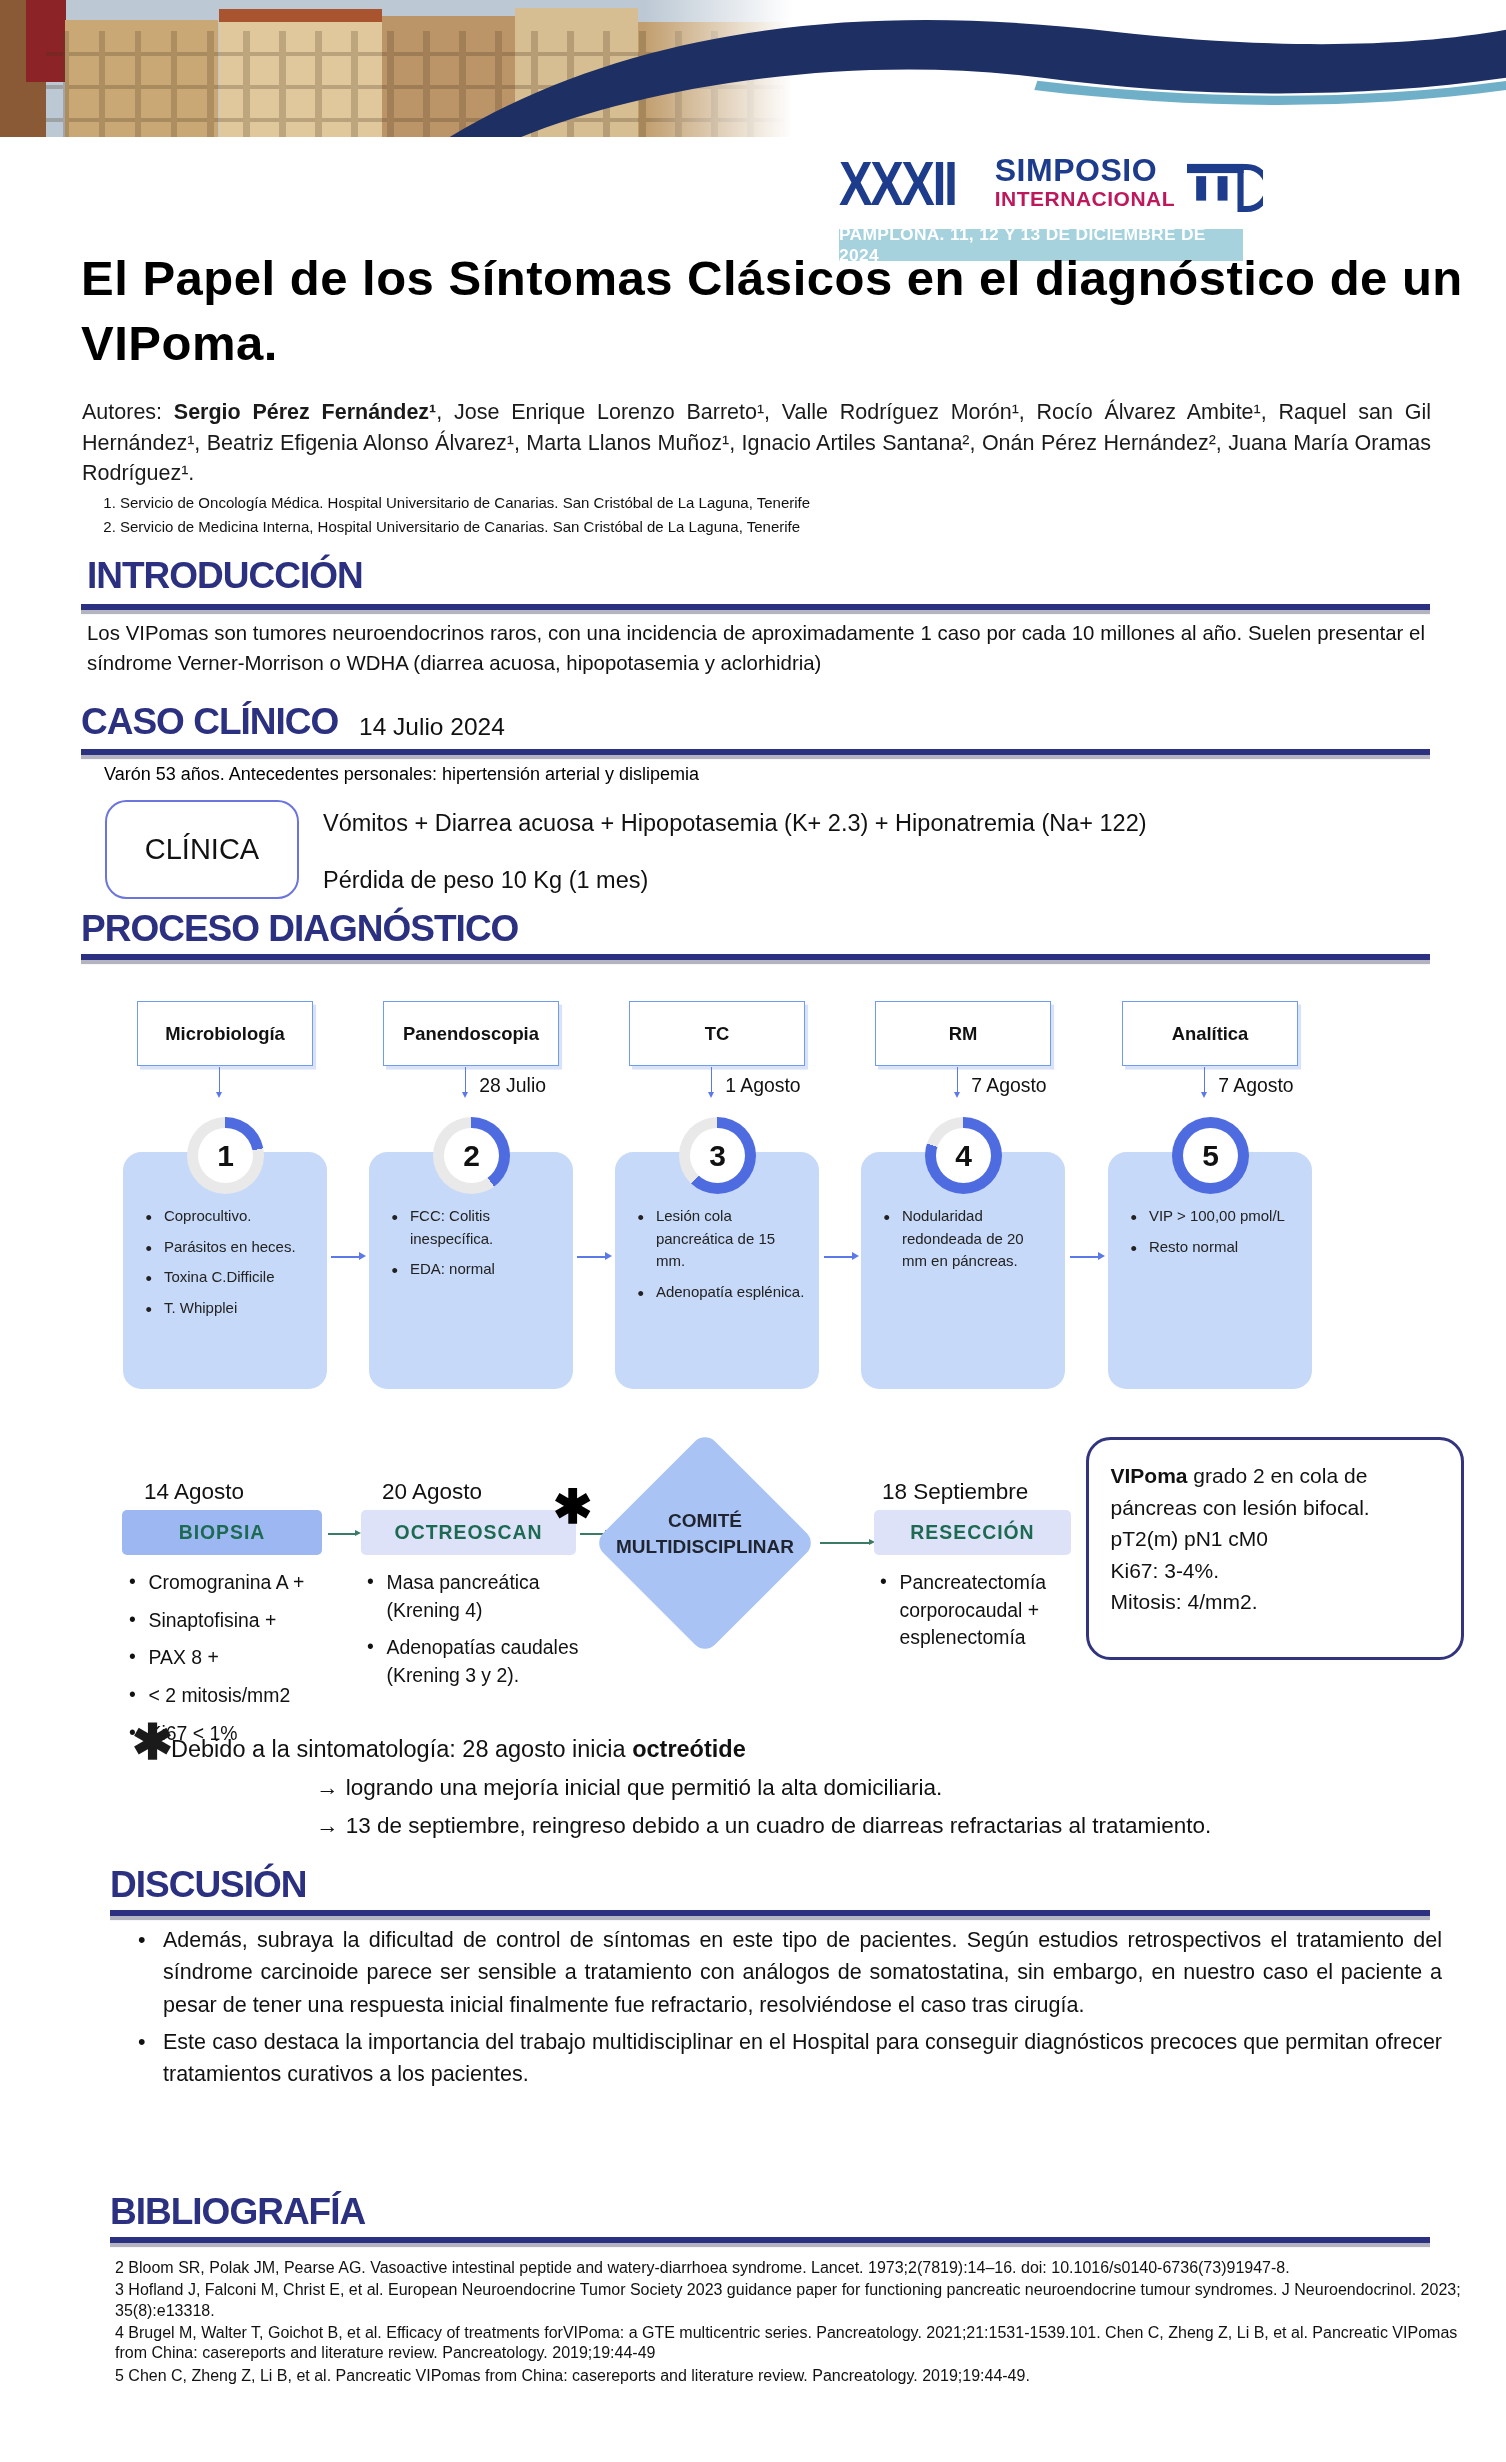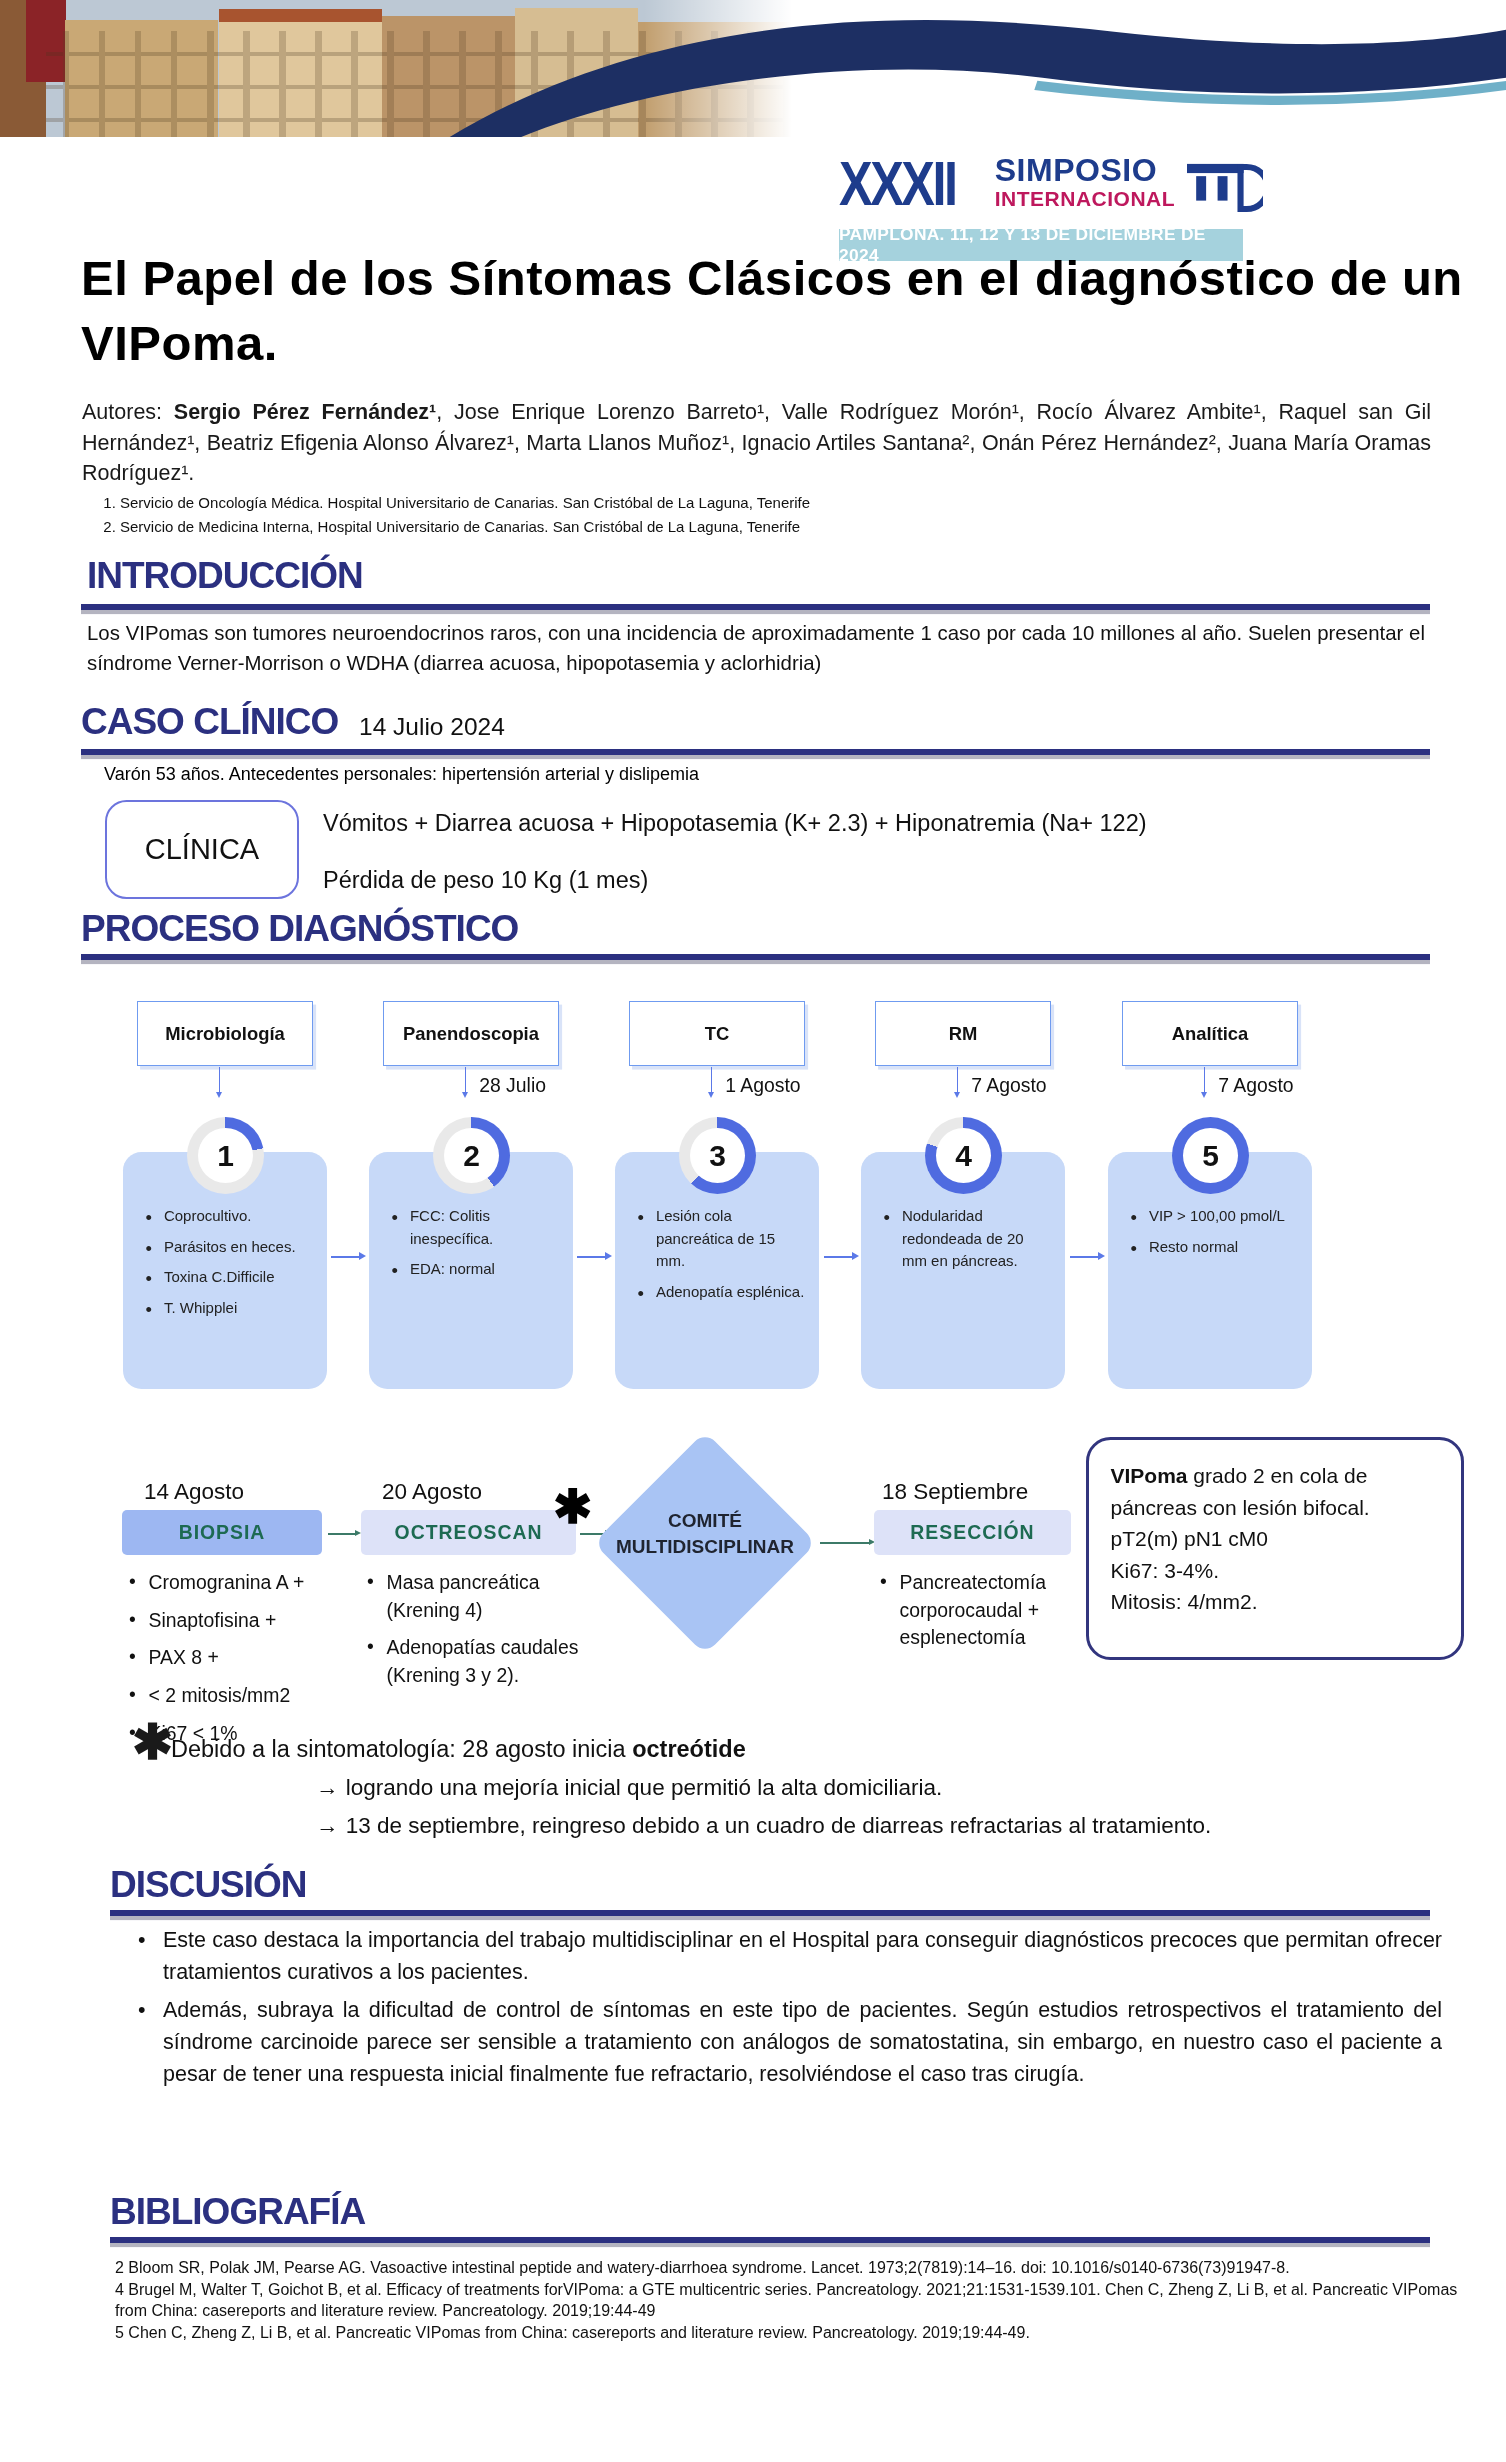--- a/index.html
+++ b/index.html
@@ -299,26 +299,27 @@
   </div>
 
   <div class="note-ast">✱</div>
   <div class="note-l1"><span>Debido a la sintomatología: 28 agosto inicia </span><b>octreótide</b></div>
   <div class="note-l2"><span class="note-arrow">→</span><span>logrando una mejoría inicial que permitió la alta domiciliaria.</span></div>
   <div class="note-l3"><span class="note-arrow">→</span><span>13 de septiembre, reingreso debido a un cuadro de diarreas refractarias al tratamiento.</span></div>
 
   <div class="h-section" style="top:1864px;left:110px;">DISCUSIÓN</div>
   <div class="rule" style="top:1910px;left:110px;width:1320px;"></div>
   <ul class="disc-list">
+      <li>Además, subraya la dificultad de control de síntomas en este tipo de pacientes. Según estudios retrospectivos el tratamiento del síndrome carcinoide parece ser sensible a tratamiento con análogos de somatostatina, sin embargo, en nuestro caso el paciente a pesar de tener una respuesta inicial finalmente fue refractario, resolviéndose el caso tras cirugía.</li>
       <li>Este caso destaca la importancia del trabajo multidisciplinar en el Hospital para conseguir diagnósticos precoces que permitan ofrecer tratamientos curativos a los pacientes.</li>
-      <li>Además, subraya la dificultad de control de síntomas en este tipo de pacientes. Según estudios retrospectivos el tratamiento del síndrome carcinoide parece ser sensible a tratamiento con análogos de somatostatina, sin embargo, en nuestro caso el paciente a pesar de tener una respuesta inicial finalmente fue refractario, resolviéndose el caso tras cirugía.</li>
     </ul>
 
   <div class="h-section" style="top:2191px;left:110px;">BIBLIOGRAFÍA</div>
   <div class="rule" style="top:2237px;left:110px;width:1320px;"></div>
   <div class="refs">
     <p>2 Bloom SR, Polak JM, Pearse AG. Vasoactive intestinal peptide and watery-diarrhoea syndrome. Lancet. 1973;2(7819):14–16. doi: 10.1016/s0140-6736(73)91947-8.</p>
+    <p>3 Hofland J, Falconi M, Christ E, et al. European Neuroendocrine Tumor Society 2023 guidance paper for functioning pancreatic neuroendocrine tumour syndromes. J Neuroendocrinol. 2023; 35(8):e13318.</p>
     <p>4 Brugel M, Walter T, Goichot B, et al. Efficacy of treatments forVIPoma: a GTE multicentric series. Pancreatology. 2021;21:1531-1539.101. Chen C, Zheng Z, Li B, et al. Pancreatic VIPomas from China: casereports and literature review. Pancreatology. 2019;19:44-49</p>
     <p>5 Chen C, Zheng Z, Li B, et al. Pancreatic VIPomas from China: casereports and literature review. Pancreatology. 2019;19:44-49.</p>
   </div>
 
 </div>
 
 
 </body></html>

